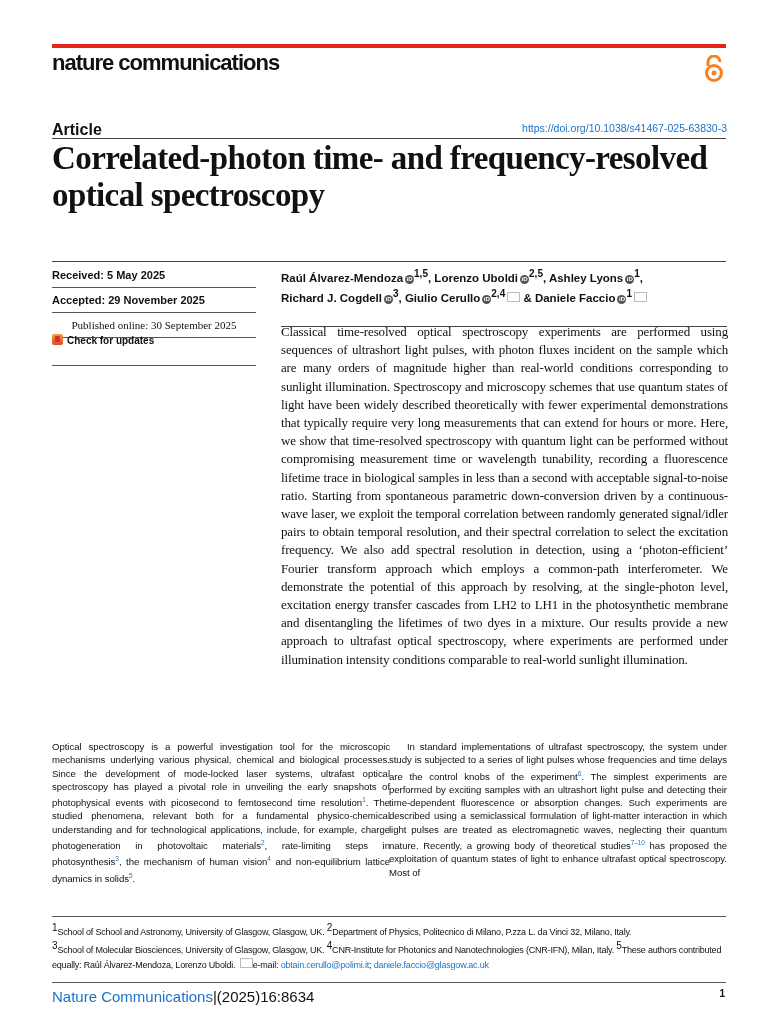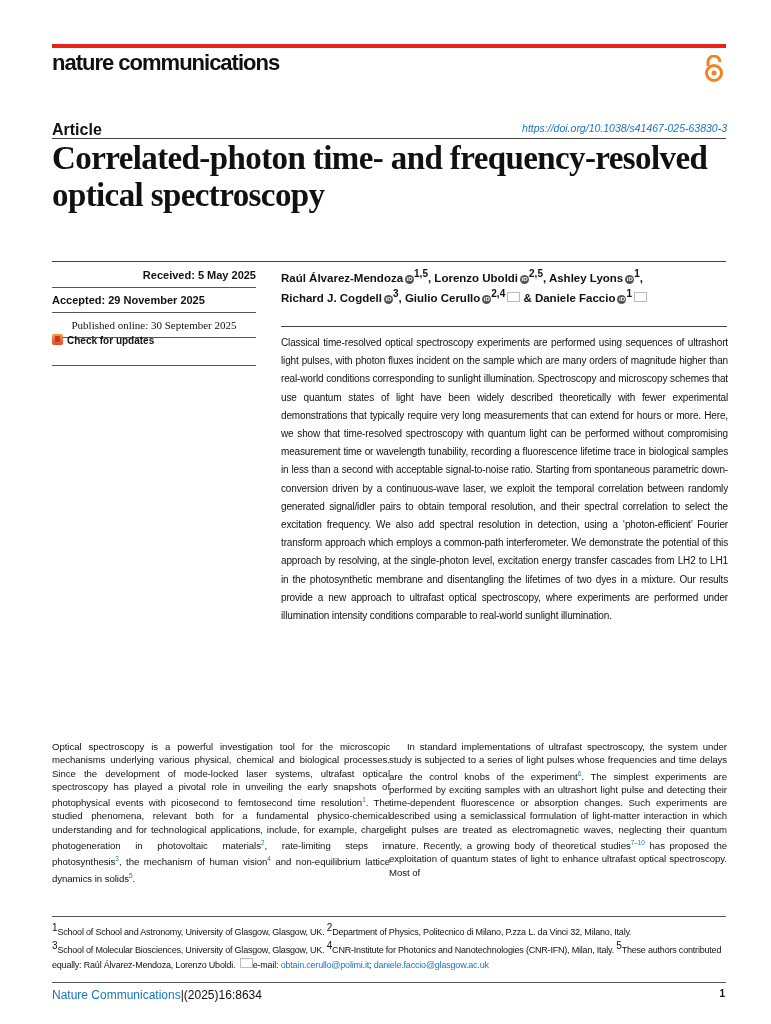--- a/index.html
+++ b/index.html
@@ -2,46 +2,46 @@
 <html><head>
 <meta charset="utf-8">
 <style>
   html, body { margin:0; padding:0; background:#fff; }
   body { width:771px; height:1024px; position:relative; overflow:hidden; font-family:"Liberation Sans", sans-serif; color:#111; }
   .abs { position:absolute; }
   .redbar { left:52px; top:44px; width:674px; height:4px; background:#e8231a; }
   .journal { left:52px; top:50px; font-size:22px; font-weight:bold; letter-spacing:-1px; color:#111; }
   .oa { left:703px; top:55px; width:22px; height:28px; }
   .article-label { left:52px; top:121px; font-size:16px; font-weight:bold; }
-  .doi { right:44px; top:122px; font-size:10.5px; color:#1a73c8; text-decoration:none;font-style:italic; }
+  .doi { right:44px; top:122px; font-size:10.5px; color:#1a73c8; text-decoration:none; }
   .rule-top { left:52px; top:138px; width:674px; height:1px; background:#444; }
   .title { left:52px; top:140px; width:674px; font-family:Liberation Serif, serif; font-weight:bold; font-size:33px; line-height:37px; letter-spacing:-0.6px; }
   .rule-mid { left:52px; top:261px; width:674px; height:1px; background:#444; }
   .meta { left:52px; width:204px; font-size:11px; }
   .meta-row { position:absolute; left:0; width:204px; }
   .meta-line { position:absolute; left:0; width:204px; height:1px; background:#555; }
   .bold { font-weight:bold; }
   .serif-small { font-family:"Liberation Serif", serif; font-size:11px;text-align:center; }
   .cfu-icon { display:inline-block; width:11px; height:11px; border-radius:2px; background:linear-gradient(#f0a04a,#e0492b); vertical-align:-1px; margin-right:4px; position:relative; }
   .cfu-icon::after { content:""; position:absolute; left:3px; top:2px; width:5px; height:6px; background:#d62d2d; border-radius:1px; }
   .authors { left:281px; top:266px; width:446px; font-size:11.5px; font-weight:bold; line-height:16px; }
   .orcid { display:inline-block; width:9px; height:9px; border-radius:50%; background:#555; color:#fff; font-size:6px; line-height:9px; text-align:center; vertical-align:1px; margin-left:2px; font-weight:bold; }
   .mail-icon { display:inline-block; width:11px; height:8px; border:1px solid #bbb; vertical-align:0px; margin-left:2px; position:relative; }
   sup { font-size:10px; }
   .rule-abs { left:281px; top:326px; width:446px; height:1px; background:#444; }
-  .abstract { left:281px; top:334px; width:447px; font-family:Liberation Sans, sans-serif; font-size:10px; line-height:18.2px; text-align:justify; letter-spacing:-0.15px; }
+  .abstract { left:281px; top:323px; width:447px; font-family:Liberation Serif, serif; font-size:13px; line-height:18.2px; text-align:justify; letter-spacing:-0.15px; }
   .col { top:740px; width:338px; font-family:"Liberation Sans", sans-serif; font-size:9.6px; line-height:13.3px; text-align:justify; letter-spacing:-0.05px; }
   .col1 { left:52px; }
   .col2 { left:389px; text-indent:18px; }
   .ref { color:#1a73c8; font-size:6.5px; vertical-align:4px; }
   .rule-foot { left:52px; top:916px; width:674px; height:1px; background:#555; }
   .affil { left:52px; top:921px; width:680px; font-size:9px; line-height:14.4px; letter-spacing:-0.2px; }
   .affil a { color:#1a73c8; text-decoration:none; }
   .rule-bottom { left:52px; top:982px; width:674px; height:1px; background:#555; }
-  .footer-left { left:52px; top:988px; font-size:12px; }
+  .footer-left { left:52px; top:988px; font-size:15px; }
   .footer-left .jn { color:#1a73c8; }
   .footer-page { right:46px; top:988px; font-size:10px; font-weight:bold; }
 </style>
 </head>
 <body>
 
 <div class="abs redbar"></div>
 <div class="abs journal">nature communications</div>
 <svg class="abs oa" viewBox="0 0 22 28">
   <path d="M5 11 V7 A6 6 0 0 1 17 7" fill="none" stroke="#f58220" stroke-width="3"></path>
@@ -51,21 +51,21 @@
 
 <div class="abs article-label">Article</div>
 <a class="abs doi">https://doi.org/10.1038/s41467-025-63830-3</a>
 <div class="abs rule-top"></div>
 
 <h1 class="abs title" style="margin:0">Correlated-photon time- and frequency-resolved optical spectroscopy</h1>
 
 <div class="abs rule-mid"></div>
 
 <div class="abs meta" style="top:262px;">
-  <div class="meta-row bold" style="top:7px;text-align:right;">Received: 5 May 2025</div>
+  <div class="meta-row bold" style="top:7px;">Received: 5 May 2025</div>
   <div class="meta-line" style="top:25px;"></div>
   <div class="meta-row bold" style="top:32px;">Accepted: 29 November 2025</div>
   <div class="meta-line" style="top:50px;"></div>
   <div class="meta-row serif-small" style="top:57px;">Published online: 30 September 2025</div>
   <div class="meta-line" style="top:75px;"></div>
   <div class="meta-row bold" style="top:72px; font-size:10px;">
     <span class="cfu-icon"></span><span>Check for updates</span>
   </div>
   <div class="meta-line" style="top:103px;"></div>
 </div>

